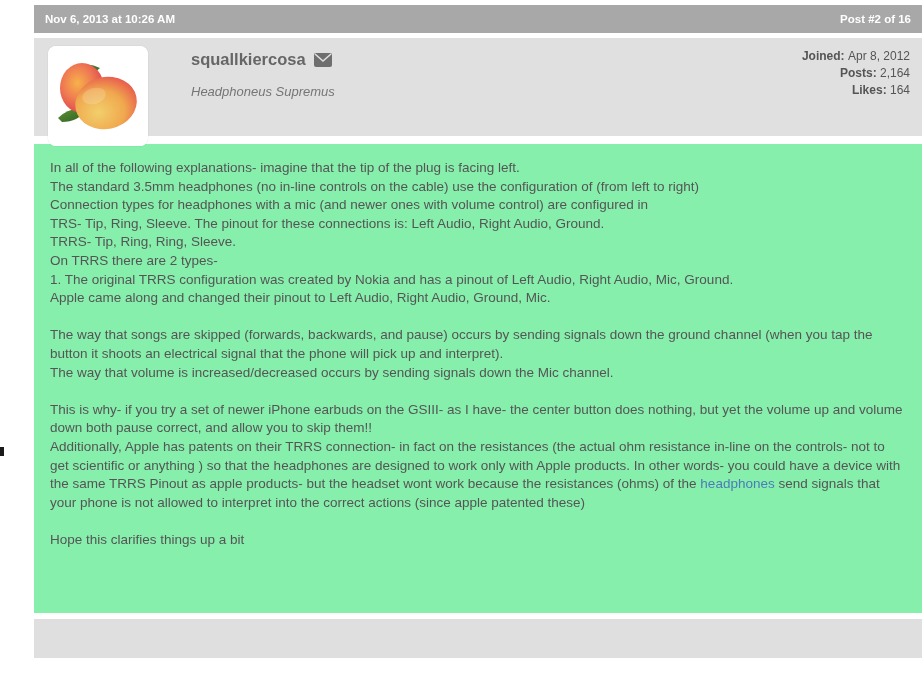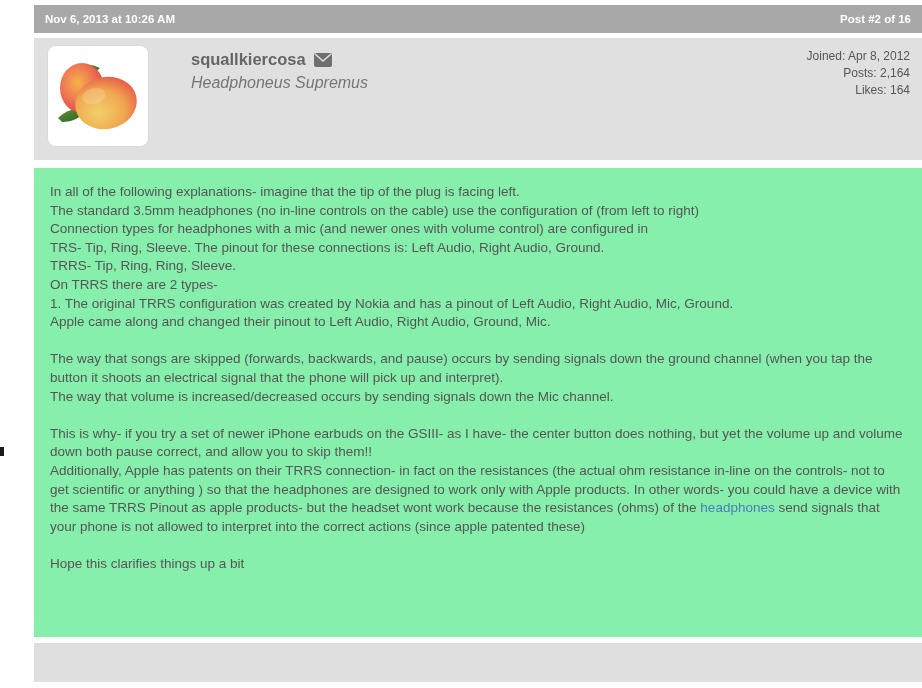--- a/index.html
+++ b/index.html
@@ -25,21 +25,21 @@
     font-size: 11.5px;
     font-weight: bold;
     display: flex;
     align-items: center;
     justify-content: space-between;
     padding: 0 11px;
   }
   
   .user-section {
     margin-top: 5px;
-    height: 122px;
+    height: 98px;
     background: #e0e0e0;
     position: relative;
     display: flex;
   }
   .avatar {
     position: absolute;
     left: 14px; top: 8px;
     width: 100px; height: 100px;
     background: #ffffff;
     border-radius: 8px;
@@ -55,34 +55,34 @@
   .username-row { display: flex; align-items: center; gap: 8px; }
   .username {
     font-size: 16.5px;
     font-weight: bold;
     color: #666666;
     cursor: pointer;
   }
   .pm-icon { display: inline-block; width: 18px; height: 14px; cursor: pointer; }
   .pm-icon svg { display: block; }
   .user-title {
-    margin-top: 5px;
+    margin-top: 15px;
     font-style: italic;
-    font-size: 16px;
+    font-size: 13px;
     color: #757575;
   }
   .user-stats {
     position: absolute;
     right: 12px; top: 10px;
     text-align: right;
     font-size: 12px;
     color: #555555;
     line-height: 17px;
   }
-  .user-stats .stat-label { font-weight: normal; }
+  .user-stats .stat-label { font-weight: bold; }
   
   .post-body {
     margin-top: 8px;
     background: #86efac;
     min-height: 469px;
     padding: 15px 16px 24px 16px;
     font-size: 13.5px;
     line-height: 18.6px;
     color: #555555;
   }

